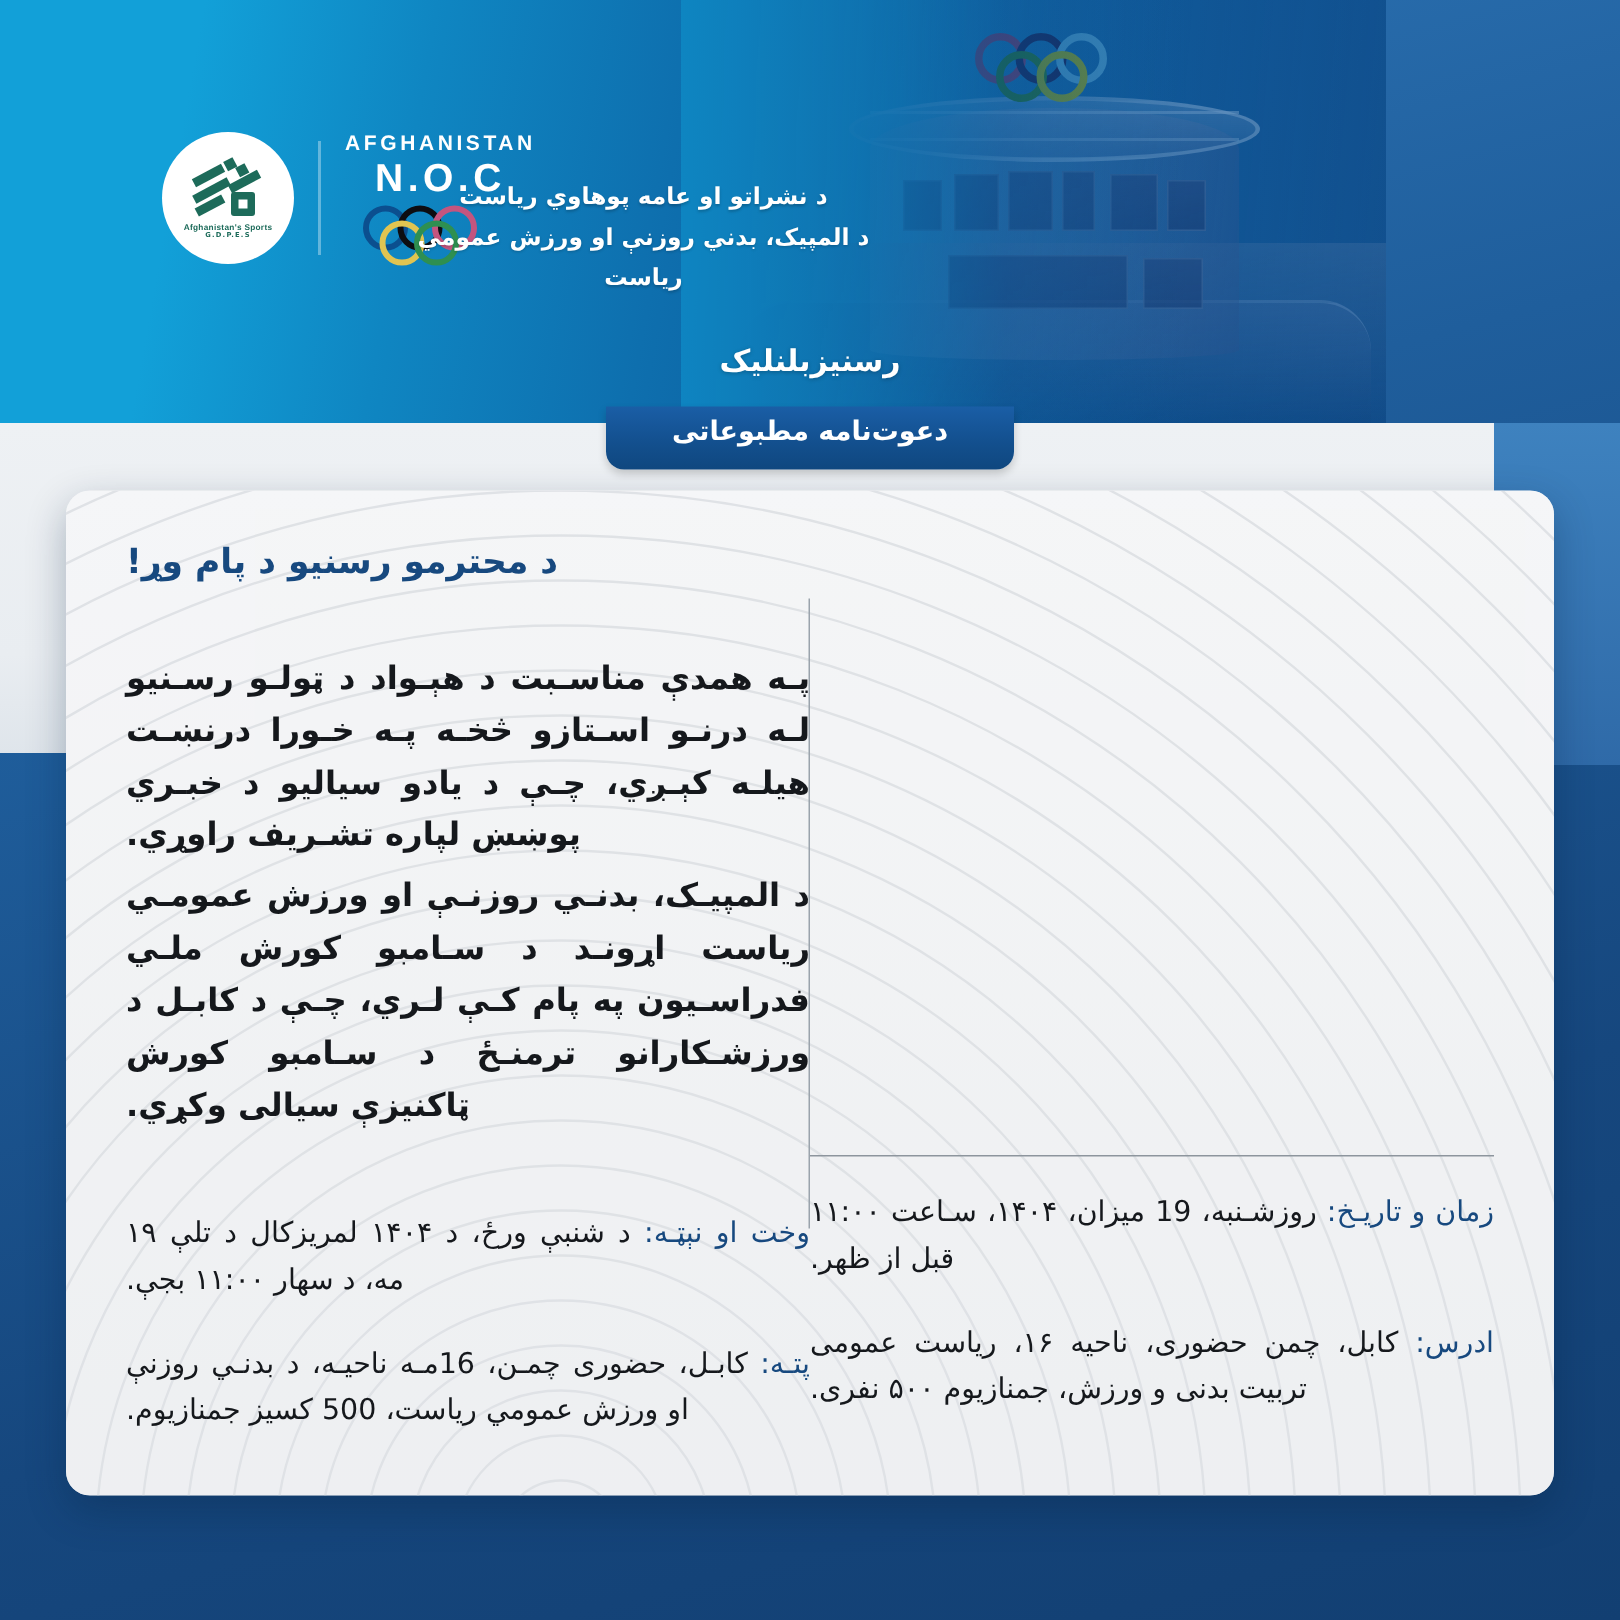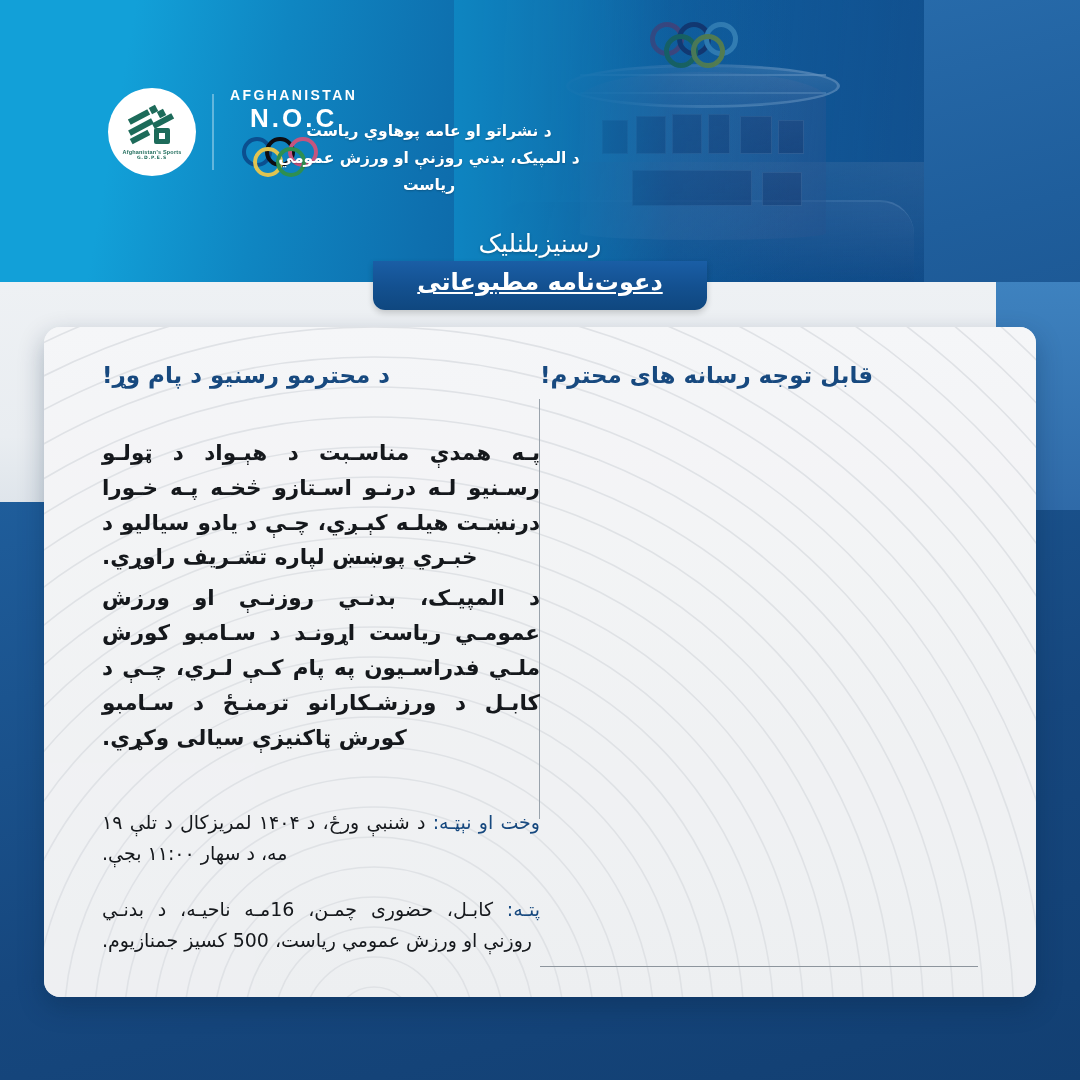--- a/index.html
+++ b/index.html
@@ -139,30 +139,30 @@
     text-shadow: 0 1px 2px rgba(0,0,0,.22);
     width: 330px;
   }
 
   
   .title-wrap {
     position: absolute; top: 228px; left: 0; width: 1080px;
     text-align: center; z-index: 5;
   }
   .title-line1 {
-    color: #fff; font-size: 25px; font-weight: 400; line-height: 1.25;
+    color: #fff; font-size: 20px; font-weight: 700; line-height: 1.25;
     text-shadow: 0 1px 3px rgba(0,0,0,.25);
   }
   .title-badge {
     display: inline-block;
     background: linear-gradient(180deg, #1a5ea6 0%, #13508f 55%, #0f477f 100%);
-    color: #fff; font-size: 24px; font-weight: 700;
+    color: #fff; font-size: 18px; font-weight: 700;
     padding: 6px 44px 13px; border-radius: 0 0 12px 12px;
     box-shadow: 0 3px 6px rgba(0,0,0,.18);
-    line-height: 1.25; margin-top: 2px; text-decoration: underline;
+    line-height: 1.25; margin-top: 18px;
   }
 
   
   .strip {
     position: absolute; top: 282px; left: 0; width: 1080px; height: 220px;
     background: linear-gradient(180deg,#eef1f4 0%, #e9edf1 70%, #dfe5eb 100%);
   }
   .strip-right {
     position: absolute; top: 282px; right: 0; width: 84px; height: 228px;
     background: linear-gradient(180deg,#3e82bf,#2f6aa8);
@@ -174,21 +174,21 @@
     width: 992px; height: 670px;
     background: #f3f4f6;
     border-radius: 16px;
     box-shadow: 0 10px 26px rgba(8,34,64,.30);
     overflow: hidden;
   }
   .card-arcs { position: absolute; inset: 0; opacity: .75; }
   .card-body {
     position: absolute; inset: 0;
     display: flex; flex-direction: row-reverse;
-    padding: 34px 32px 30px;
+    padding: 34px 14px 30px;
   }
   .col {
     flex: 1 1 0; position: relative; direction: rtl;
     display: flex; flex-direction: column;
   }
   .col-right { padding-left: 26px; }
   .col-left  { padding-right: 26px; }
   .vdivider {
     position: absolute; left: 495px; top: 72px; width: 1px; height: 420px;
     background: #9aa3ac;
@@ -362,21 +362,28 @@
           <div class="detail">
             <span class="lbl">وخت او نېټـه:</span><span> د شنبې ورځ، د ۱۴۰۴ لمریزکال د تلې ۱۹ مه، د سهار ۱۱:۰۰ بجې.</span>
           </div>
           <div class="detail">
             <span class="lbl">پتـه:</span><span> کابـل، حضوری چمـن، 16مـه ناحیـه، د بدنـي روزنې او ورزش عمومي ریاست، 500 کسیز جمنازیوم.</span>
           </div>
         </div>
       </div>
 
       <div class="col col-left">
-        <div class="col-heading">قابل توجه رسانه های محترم!</div>
         <div class="spacer"></div>
         <div class="hdivider"></div>
+        <div class="details">
+          <div class="detail">
+            <span class="lbl">زمان و تاریـخ:</span><span> روزشـنبه، 19 میزان، ۱۴۰۴، سـاعت ۱۱:۰۰ قبل از ظهر.</span>
+          </div>
+          <div class="detail">
+            <span class="lbl">ادرس:</span><span> کابل، چمن حضوری، ناحیه ۱۶، ریاست عمومی تربیت بدنی و ورزش، جمنازیوم ۵۰۰ نفری.</span>
+          </div>
+        </div>
       </div>
 
     </div>
   </div>
 
 </div>
 
 </body></html>

